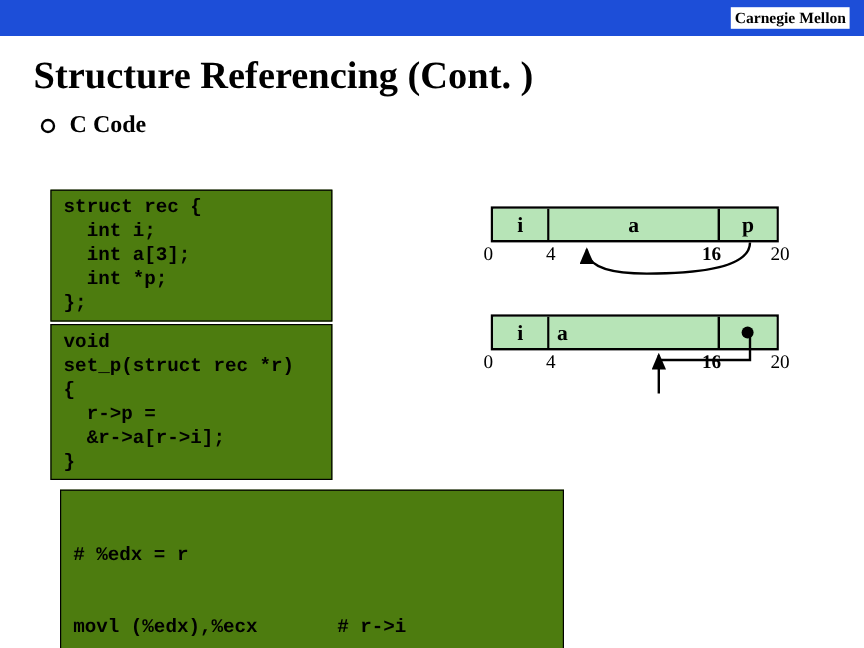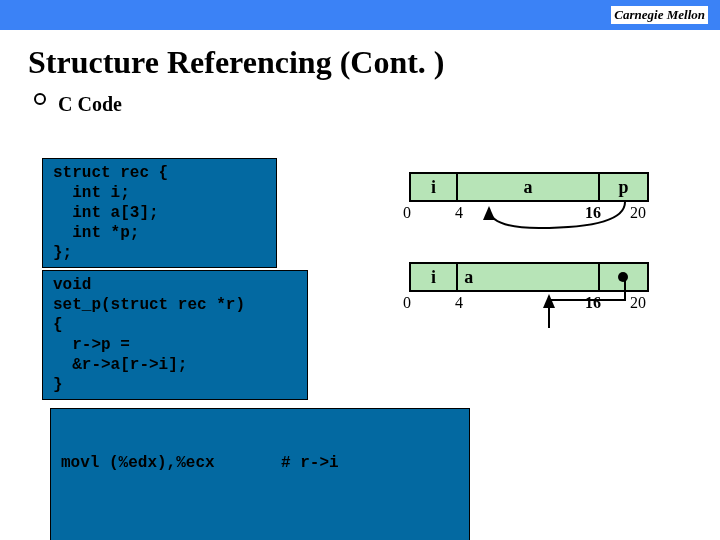--- a/index.html
+++ b/index.html
@@ -5,92 +5,92 @@
   * { box-sizing: border-box; margin: 0; padding: 0; }
   body {
     width: 720px;
     height: 540px;
     background: #fff;
     font-family: "Times New Roman", serif;
     position: relative;
     overflow: hidden;
   }
   .red-banner {
-    background: #3b82f6;
+    background: #1d4ed8;
     height: 30px;
     width: 100%;
     position: relative;
-    font-style: italic;
   }
   .cmu-label {
     position: absolute;
     right: 12px;
     top: 6px;
     font-size: 13px;
     font-weight: bold;
     color: #000;
     background: #fff;
     padding: 1px 3px;
   }
   .title {
     font-size: 32px;
     font-weight: bold;
     margin: 14px 0 12px 28px;
   }
   .bullet-row {
     display: flex;
+    align-items: center;
     margin-left: 34px;
     margin-bottom: 10px;
   }
   .bullet {
     width: 12px;
     height: 12px;
     border: 2px solid #000;
     border-radius: 50%;
     background: #fff;
     margin-right: 12px;
     flex-shrink: 0;
   }
   .bullet-label {
     font-size: 20px;
     font-weight: bold;
   }
   .code-box {
-    background: #0369a1;
+    background: #4d7c0f;
     border: 1px solid #000;
     font-family: "Courier New", monospace;
     font-size: 16px;
     font-weight: bold;
     padding: 4px 10px;
     white-space: pre;
     line-height: 1.25;
   }
   .box1 { position: absolute; left: 42px; top: 158px; width: 235px; }
-  .box2 { position: absolute; left: 42px; top: 270px; width: 266px; }
+  .box2 { position: absolute; left: 42px; top: 270px; width: 235px; }
   .box3 { position: absolute; left: 50px; top: 408px; width: 420px; }
   .diagram { position: absolute; left: 385px; top: 168px; width: 310px; font-family: "Times New Roman", serif; }
   .struct-row { position: relative; height: 80px; margin-bottom: 10px; }
   .struct-rect {
     position: absolute;
     display: flex;
     border: 2px solid #000;
     height: 30px;
     top: 4px;
     left: 24px;
     width: 240px;
   }
   .cell { display:flex; align-items:center; justify-content:center; font-size:18px; font-weight:bold; }
   .cell-i { width: 48px; border-right: 2px solid #000; background: #b7e4b7; }
   .cell-a { width: 144px; border-right: 2px solid #000; background: #b7e4b7; }
   .cell-p { width: 48px; background: #b7e4b7; }
   .tick { position:absolute; font-size:16px; top: 36px; }
   .t0 { left: 18px; }
   .t4 { left: 70px; }
   .t16 { left: 200px; font-weight: bold; }
-  .t20 { left: 245px; }
+  .t20 { left: 257px; }
   .element-label {
     position: absolute;
     left: 120px;
     top: 152px;
     font-size: 20px;
   }
   .arrow-svg { position:absolute; left: 24px; top: 0; width: 260px; height: 180px; pointer-events:none; }
   .asm-line { display:flex; }
   .asm-col1 { width: 220px; }
   .asm-col2 { }
@@ -115,20 +115,21 @@
   int *p;
 };</div>
 <div class="code-box box2">void
 set_p(struct rec *r)
 {
   r-&gt;p =
   &amp;r-&gt;a[r-&gt;i];
 }</div>
 
 <div class="code-box box3">
+  <div># %edx = r</div>
   <div class="asm-line">
     <span class="asm-col1">movl (%edx),%ecx</span><span class="asm-col2"># r-&gt;i</span>
   </div>
   
   
   
 </div>
 
 <div class="diagram">
 

